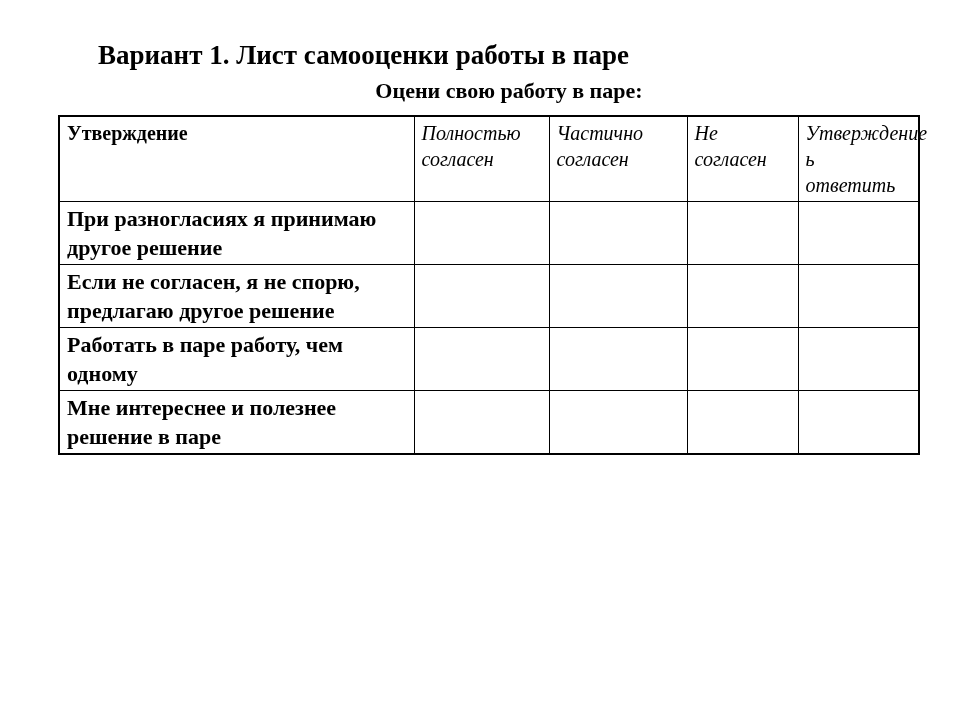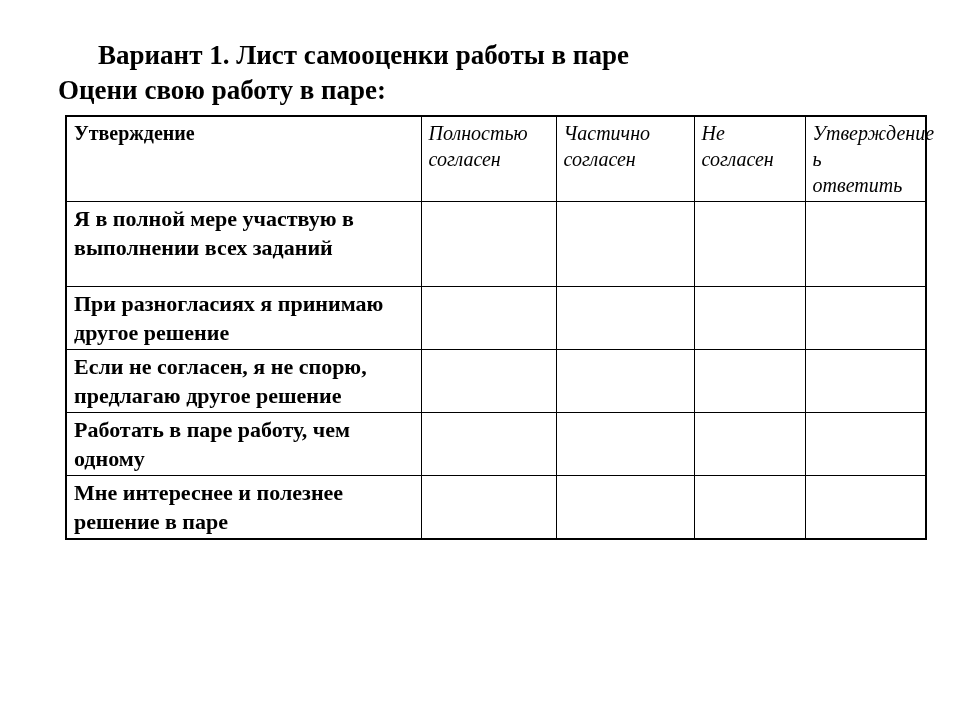--- a/index.html
+++ b/index.html
@@ -13,31 +13,32 @@
   .page { padding: 38px 0 14px 58px; }
 
   .title {
     font-size: 27px;
     font-weight: 700;
     line-height: 35px;
     padding-left: 40px;
     white-space: nowrap;
   }
   .subtitle {
-    font-size: 27px;
+    font-size: 22px;
     font-weight: 700;
     line-height: 35px;
     white-space: nowrap;
+    text-align: center;
   }
 
   table.assessment {
     border-collapse: collapse;
     table-layout: fixed;
     width: 860px;
-    margin: 7px 0 0 7px;
+    margin: 7px 0 0 0;
     border: 2px solid #000000;
   }
   th, td {
     border: 1.5px solid #000000;
     vertical-align: top;
     text-align: left;
   }
   th {
     font-size: 20px;
     font-weight: 400;
@@ -87,27 +88,20 @@
         <span class="hline">Не</span>
         <span class="hline">согласен</span>
       </th>
       <th>
         <span class="hline">Утверждение</span>
         <span class="hline">ь</span>
         <span class="hline">ответить</span>
       </th>
     </tr>
 
-    <tr style="height:85px">
-      <td class="statement-cell">Я в полной мере участвую в выполнении всех заданий</td>
-      <td class="answer-cell"></td>
-      <td class="answer-cell"></td>
-      <td class="answer-cell"></td>
-      <td class="answer-cell"></td>
-    </tr>
 
     <tr style="height:60px">
       <td class="statement-cell">При разногласиях я принимаю другое решение</td>
       <td class="answer-cell"></td>
       <td class="answer-cell"></td>
       <td class="answer-cell"></td>
       <td class="answer-cell"></td>
     </tr>
 
 

